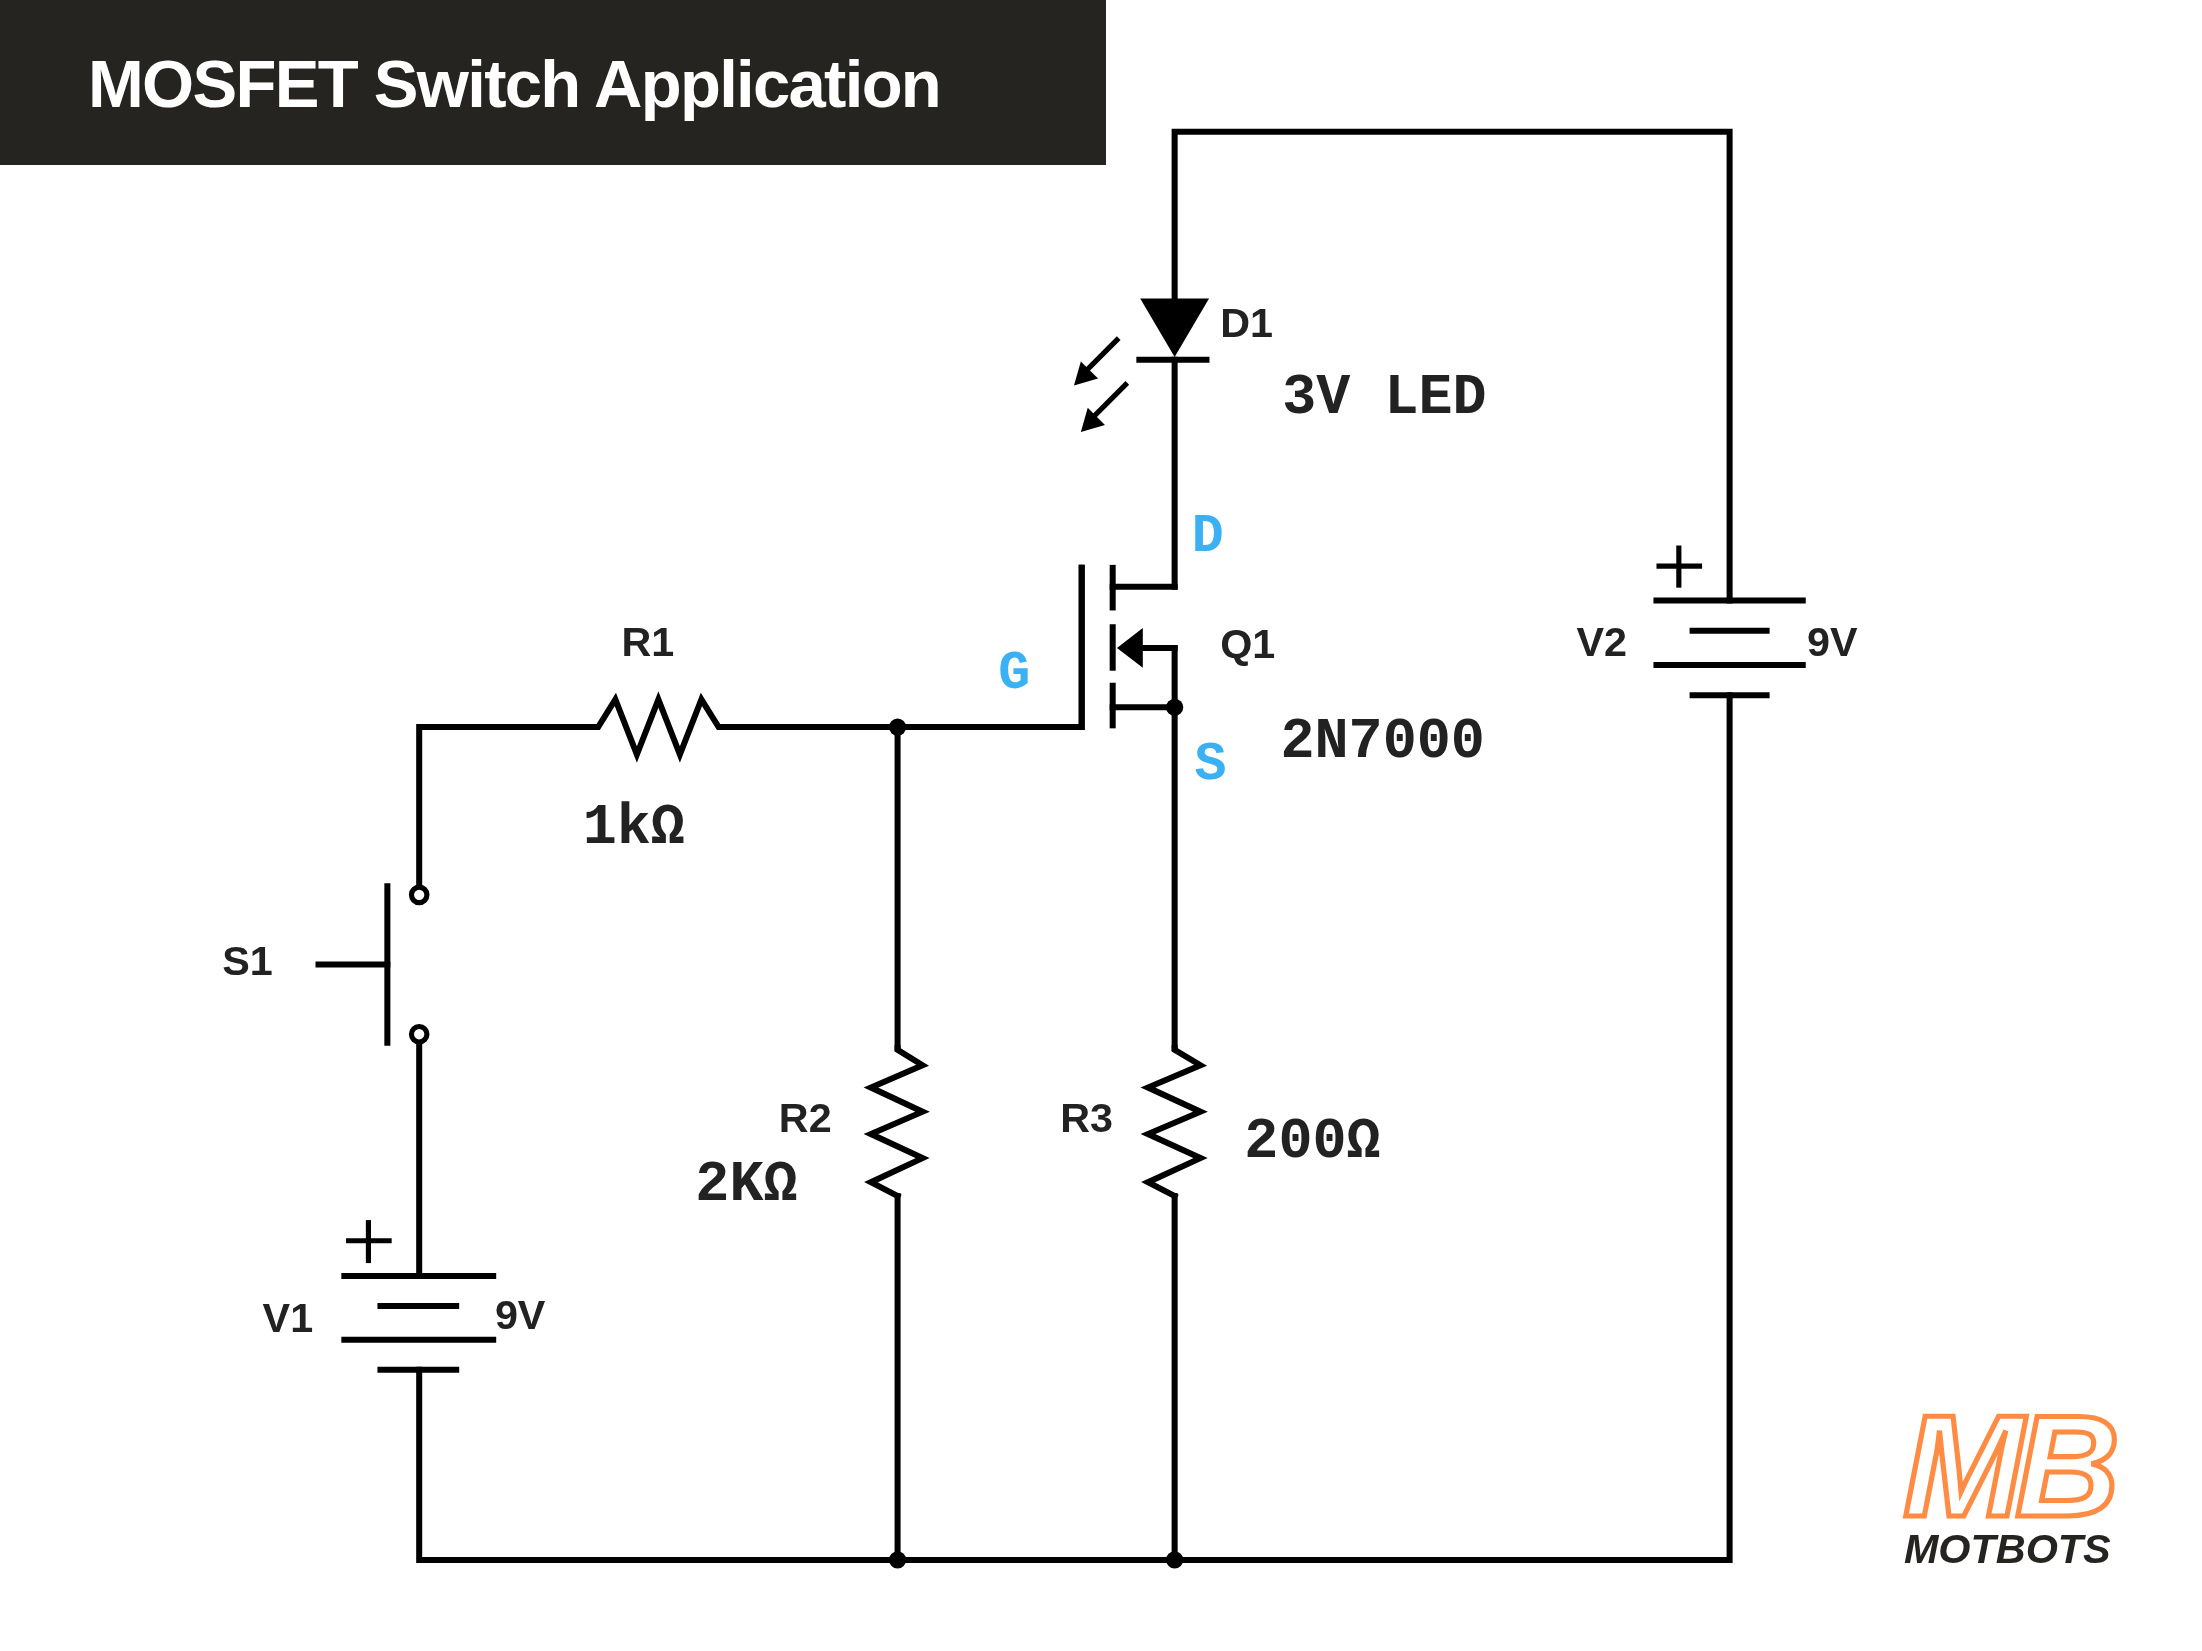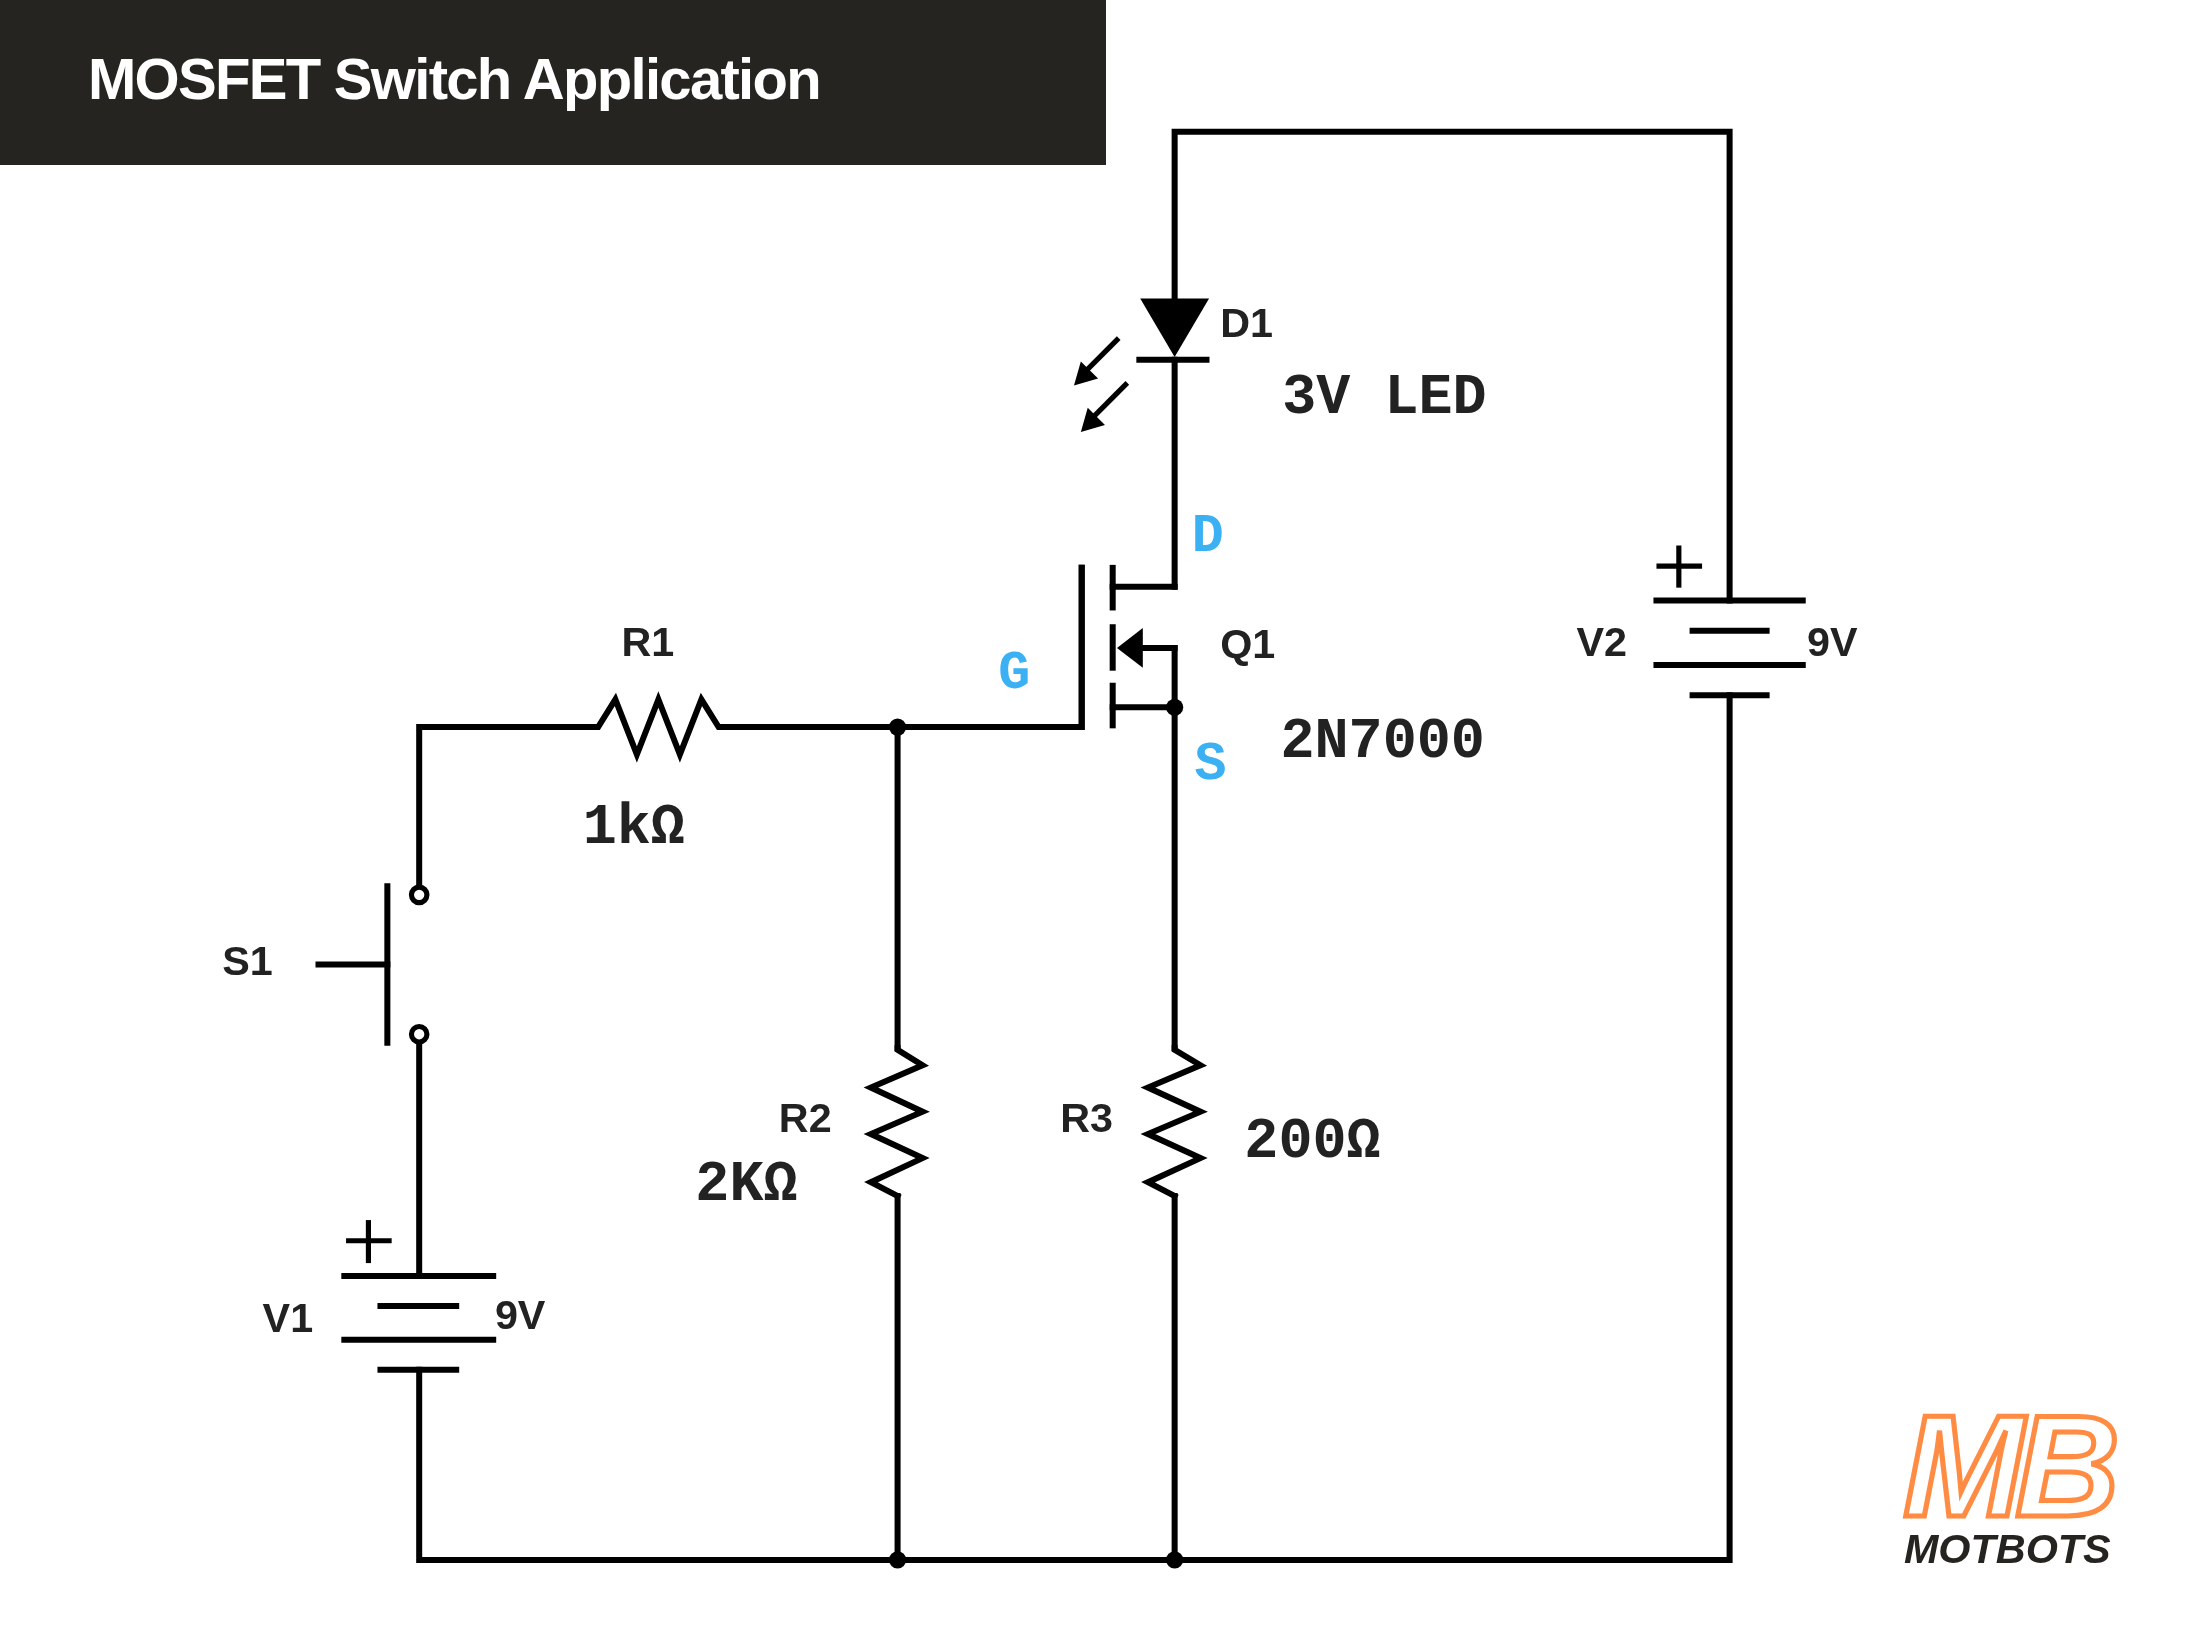--- a/index.html
+++ b/index.html
@@ -1,18 +1,18 @@
 <!DOCTYPE html>
 <html style="font-size:13.8px"><head>
 <meta charset="utf-8">
 <style>
   html, body { margin:0; padding:0; background:#ffffff; }
   body { width:2203px; height:1652px; position:relative; overflow:hidden; }
   #title-banner { position:absolute; left:0; top:0; width:1106px; height:165px; background:#252420; }
-  #title-text { position:absolute; left:88px; top:45px; font-family:"Liberation Sans", sans-serif; font-weight:bold; font-size:58px; color:#ffffff; letter-spacing:-1.7px; white-space:nowrap; }
+  #title-text { position:absolute; left:88px; top:45px; font-family:"Liberation Sans", sans-serif; font-weight:bold; font-size:67px; color:#ffffff; letter-spacing:-1.7px; white-space:nowrap; }
   svg#schematic { position:absolute; left:0; top:0; }
   .wire { stroke:#000; stroke-width:7; fill:none; stroke-linecap:square; }
   .thin { stroke:#000; stroke-width:6; fill:none; }
   .lbl { font-family:"Liberation Sans", sans-serif; font-weight:bold; font-size:48px; fill:#222; }
   .val { font-family:"Liberation Mono", monospace; font-weight:bold; font-size:66px; fill:#222; }
   .pin { font-family:"Liberation Mono", monospace; font-weight:bold; font-size:62px; fill:#3BB0F3; }
   #logo { position:absolute; left:1897px; top:1394px; width:224px; height:181px; }
 </style>
 </head>
 <body>

